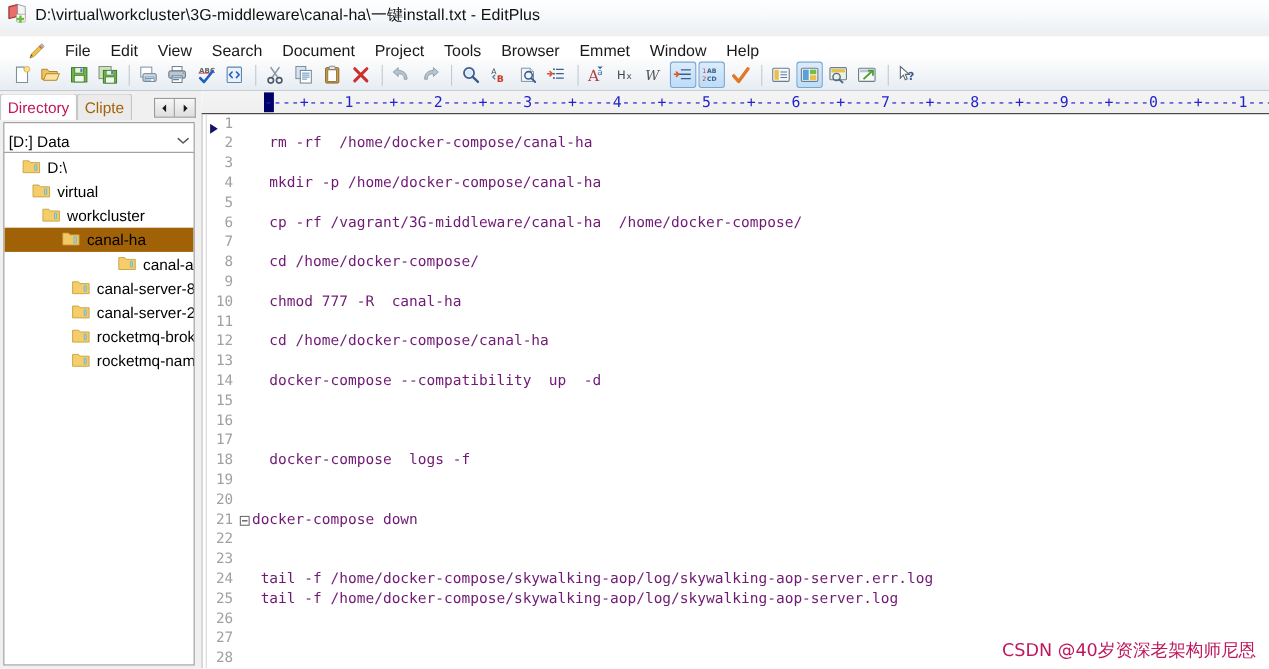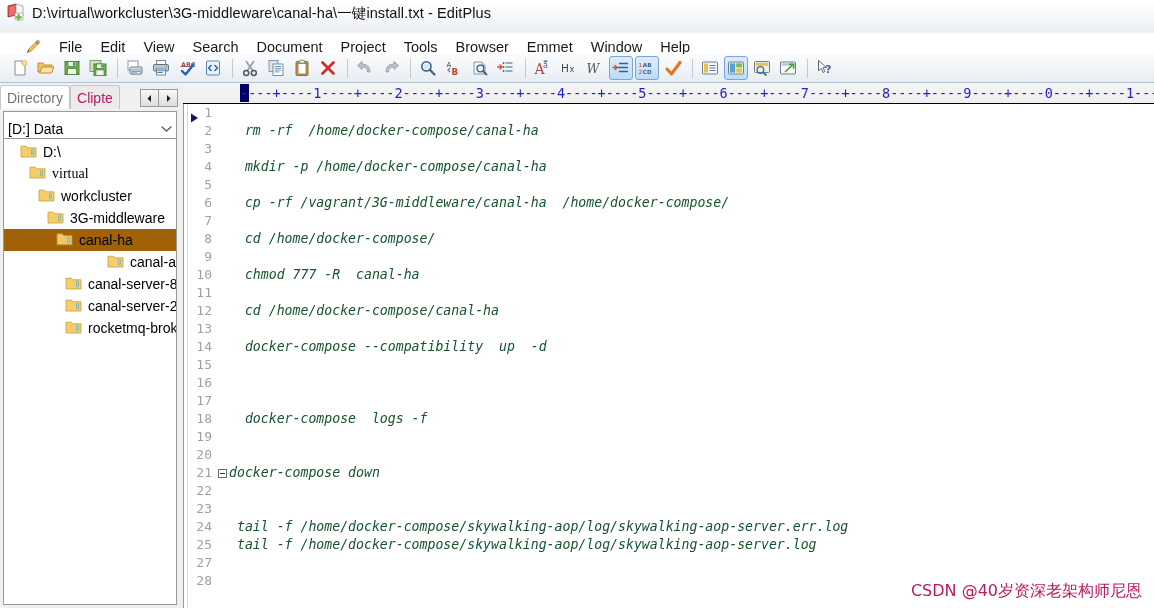--- a/index.html
+++ b/index.html
@@ -104,33 +104,33 @@
     left: 0; top: 0;
     width: 180px; height: 26px;
     display: flex;
     align-items: flex-end;
     background: #f0f0f0;
   }
   .ptab {
     height: 24px;
     line-height: 24px;
     font-size: 14px;
-    color: #737373;
+    color: #be185d;
     padding: 0 6px;
     background: #fbfbfb;
     border: 1px solid #c6c6c6;
     border-bottom: none;
     border-top-left-radius: 3px;
     border-top-right-radius: 3px;
     box-sizing: border-box;
     white-space: nowrap;
     overflow: hidden;
   }
   .ptab.sel { background:#ffffff; font-weight:normal; }
-  .ptab.dim { background:#ebebeb; color:#be185d;margin-top:15px; }
+  .ptab.dim { background:#ebebeb; color:#a16207;margin-top:15px; }
   .spinbox {
     display: flex;
     margin-left: auto;
     margin-right: 2px;
     margin-bottom: 2px;
   }
   .spin-b {
     width: 19px; height: 18px;
     background: linear-gradient(to bottom,#f7f7f7,#dedede);
     border: 1px solid #9a9a9a;
@@ -270,23 +270,22 @@
     box-sizing: border-box;
   }
   .foldbox::before {
     content: "";
     position: absolute;
     left: 1px; top: 3px;
     width: 5px; height: 1px;
     background: #333;
   }
   .ctext {
-    color: #14532d;
+    color: #701a75;
     flex: 1 1 auto;
-    font-style: italic;
   }
   .bookmark-tri {
     position: absolute;
     left: 7px; top: 5px;
   }
 
   
   .watermark {
     position: absolute;
     right: 12px; bottom: 6px;
@@ -609,100 +608,100 @@
       <div class="tree-item" style="padding-left:16px;">
         <span class="folder-ico">
           <svg width="17" height="14" viewBox="0 0 17 14">
               <path d="M1 2.2h5.4l1.3 1.6h8.3v9.2H1z" fill="#f5ce6b" stroke="#c79f39" stroke-width="0.8"></path>
               <rect x="11.5" y="5.5" width="2" height="5.5" rx="0.7" fill="#9fd4de" stroke="#6aa6b4" stroke-width="0.6"></rect>
             </svg>
         </span>
         <span>D:\</span>
       </div>
 
-      <div class="tree-item" style="padding-left:25px;font-family:Liberation Serif, serif;">
+      <div class="tree-item" style="padding-left:25px;">
         <span class="folder-ico">
           <svg width="17" height="14" viewBox="0 0 17 14">
               <path d="M1 2.2h5.4l1.3 1.6h8.3v9.2H1z" fill="#f5ce6b" stroke="#c79f39" stroke-width="0.8"></path>
               <rect x="11.5" y="5.5" width="2" height="5.5" rx="0.7" fill="#9fd4de" stroke="#6aa6b4" stroke-width="0.6"></rect>
             </svg>
         </span>
         <span>virtual</span>
       </div>
 
       <div class="tree-item" style="padding-left:34px;">
         <span class="folder-ico">
           <svg width="17" height="14" viewBox="0 0 17 14">
               <path d="M1 2.2h5.4l1.3 1.6h8.3v9.2H1z" fill="#f5ce6b" stroke="#c79f39" stroke-width="0.8"></path>
               <rect x="11.5" y="5.5" width="2" height="5.5" rx="0.7" fill="#9fd4de" stroke="#6aa6b4" stroke-width="0.6"></rect>
             </svg>
         </span>
         <span>workcluster</span>
       </div>
 
-      <div class="tree-item" style="padding-left:43px;">
+
+      <div class="tree-item selected" style="padding-left:52px;">
+        <span class="folder-ico">
+          <svg width="17" height="14" viewBox="0 0 17 14">
+              <path d="M1 1.8h5.4l1.3 1.6h8.3v9.4H1z" fill="#f2c765" stroke="#b98f2c" stroke-width="0.8"></path>
+              <rect x="11.3" y="5.2" width="2.2" height="6" rx="0.7" fill="#9fd4de" stroke="#6aa6b4" stroke-width="0.6"></rect>
+            </svg>
+        </span>
+        <span>canal-ha</span>
+      </div>
+
+      <div class="tree-item" style="padding-left:64px;margin-left:39px;">
         <span class="folder-ico">
           <svg width="17" height="14" viewBox="0 0 17 14">
               <path d="M1 2.2h5.4l1.3 1.6h8.3v9.2H1z" fill="#f5ce6b" stroke="#c79f39" stroke-width="0.8"></path>
               <rect x="11.5" y="5.5" width="2" height="5.5" rx="0.7" fill="#9fd4de" stroke="#6aa6b4" stroke-width="0.6"></rect>
             </svg>
         </span>
-        <span>3G-middleware</span>
-      </div>
-
-      <div class="tree-item selected" style="padding-left:52px;">
-        <span class="folder-ico">
-          <svg width="17" height="14" viewBox="0 0 17 14">
-              <path d="M1 1.8h5.4l1.3 1.6h8.3v9.4H1z" fill="#f2c765" stroke="#b98f2c" stroke-width="0.8"></path>
-              <rect x="11.3" y="5.2" width="2.2" height="6" rx="0.7" fill="#9fd4de" stroke="#6aa6b4" stroke-width="0.6"></rect>
-            </svg>
-        </span>
-        <span>canal-ha</span>
-      </div>
-
-      <div class="tree-item" style="padding-left:64px;margin-left:39px;">
+        <span>canal-admin</span>
+      </div>
+
+      <div class="tree-item" style="padding-left:61px;">
         <span class="folder-ico">
           <svg width="17" height="14" viewBox="0 0 17 14">
               <path d="M1 2.2h5.4l1.3 1.6h8.3v9.2H1z" fill="#f5ce6b" stroke="#c79f39" stroke-width="0.8"></path>
               <rect x="11.5" y="5.5" width="2" height="5.5" rx="0.7" fill="#9fd4de" stroke="#6aa6b4" stroke-width="0.6"></rect>
             </svg>
         </span>
-        <span>canal-admin</span>
+        <span>canal-server-8</span>
       </div>
 
       <div class="tree-item" style="padding-left:61px;">
         <span class="folder-ico">
           <svg width="17" height="14" viewBox="0 0 17 14">
               <path d="M1 2.2h5.4l1.3 1.6h8.3v9.2H1z" fill="#f5ce6b" stroke="#c79f39" stroke-width="0.8"></path>
               <rect x="11.5" y="5.5" width="2" height="5.5" rx="0.7" fill="#9fd4de" stroke="#6aa6b4" stroke-width="0.6"></rect>
             </svg>
         </span>
-        <span>canal-server-8</span>
+        <span>canal-server-2</span>
       </div>
 
       <div class="tree-item" style="padding-left:61px;">
         <span class="folder-ico">
           <svg width="17" height="14" viewBox="0 0 17 14">
               <path d="M1 2.2h5.4l1.3 1.6h8.3v9.2H1z" fill="#f5ce6b" stroke="#c79f39" stroke-width="0.8"></path>
               <rect x="11.5" y="5.5" width="2" height="5.5" rx="0.7" fill="#9fd4de" stroke="#6aa6b4" stroke-width="0.6"></rect>
             </svg>
         </span>
-        <span>canal-server-2</span>
+        <span>rocketmq-brok</span>
       </div>
 
       <div class="tree-item" style="padding-left:61px;">
         <span class="folder-ico">
           <svg width="17" height="14" viewBox="0 0 17 14">
               <path d="M1 2.2h5.4l1.3 1.6h8.3v9.2H1z" fill="#f5ce6b" stroke="#c79f39" stroke-width="0.8"></path>
               <rect x="11.5" y="5.5" width="2" height="5.5" rx="0.7" fill="#9fd4de" stroke="#6aa6b4" stroke-width="0.6"></rect>
             </svg>
         </span>
-        <span>rocketmq-brok</span>
-      </div>
-
+        <span>rocketmq-nam</span>
+      </div>
 
     </div>
   </div>
 
   <div class="vsplit"></div>
 
   <div class="editor-wrap">
 
     <div class="ruler">
       <div class="ruler-caret"></div>
@@ -737,20 +736,21 @@
       <div class="coderow"><span class="lnum">16</span><span class="foldcell"></span><span class="ctext"></span></div>
       <div class="coderow"><span class="lnum">17</span><span class="foldcell"></span><span class="ctext"></span></div>
       <div class="coderow"><span class="lnum">18</span><span class="foldcell"></span><span class="ctext">  docker-compose  logs -f</span></div>
       <div class="coderow"><span class="lnum">19</span><span class="foldcell"></span><span class="ctext"></span></div>
       <div class="coderow"><span class="lnum">20</span><span class="foldcell"></span><span class="ctext"></span></div>
       <div class="coderow"><span class="lnum">21</span><span class="foldcell"><span class="foldbox"></span></span><span class="ctext">docker-compose down</span></div>
       <div class="coderow"><span class="lnum">22</span><span class="foldcell"></span><span class="ctext"></span></div>
       <div class="coderow"><span class="lnum">23</span><span class="foldcell"></span><span class="ctext"></span></div>
       <div class="coderow"><span class="lnum">24</span><span class="foldcell"></span><span class="ctext"> tail -f /home/docker-compose/skywalking-aop/log/skywalking-aop-server.err.log</span></div>
       <div class="coderow"><span class="lnum">25</span><span class="foldcell"></span><span class="ctext"> tail -f /home/docker-compose/skywalking-aop/log/skywalking-aop-server.log</span></div>
+      <div class="coderow"><span class="lnum">26</span><span class="foldcell"></span><span class="ctext"></span></div>
       <div class="coderow"><span class="lnum">27</span><span class="foldcell"></span><span class="ctext"></span></div>
       <div class="coderow"><span class="lnum">28</span><span class="foldcell"></span><span class="ctext"></span></div>
 
     </div>
   </div>
 
   <div class="watermark">CSDN @40岁资深老架构师尼恩</div>
 
 </div>
 

